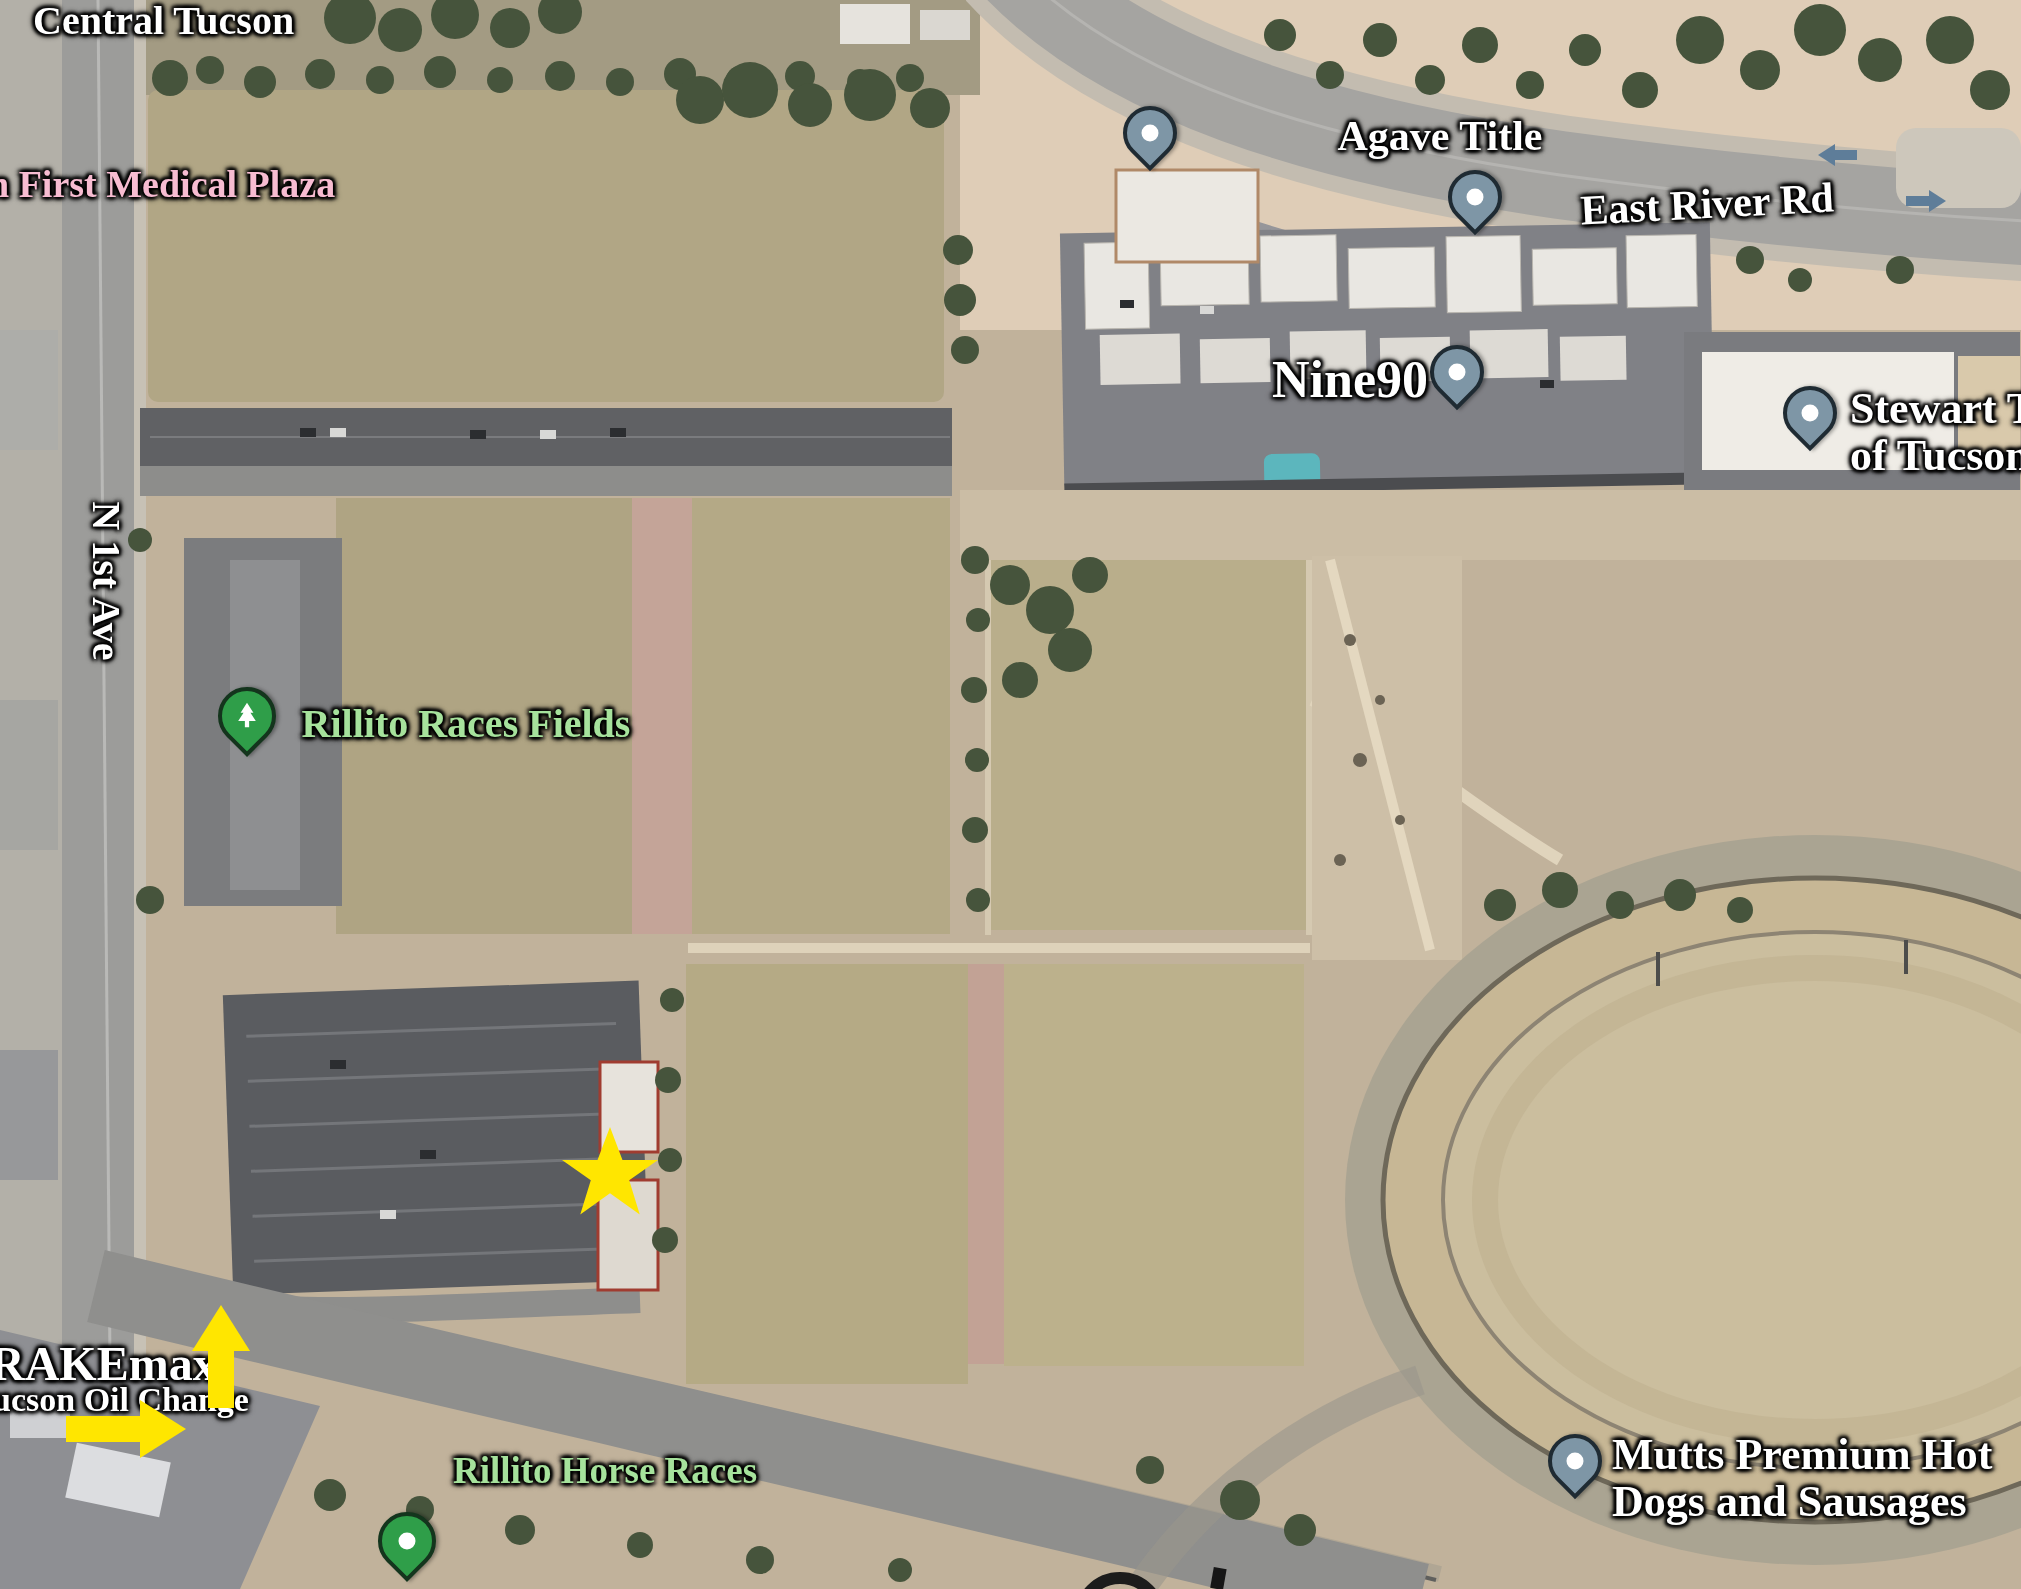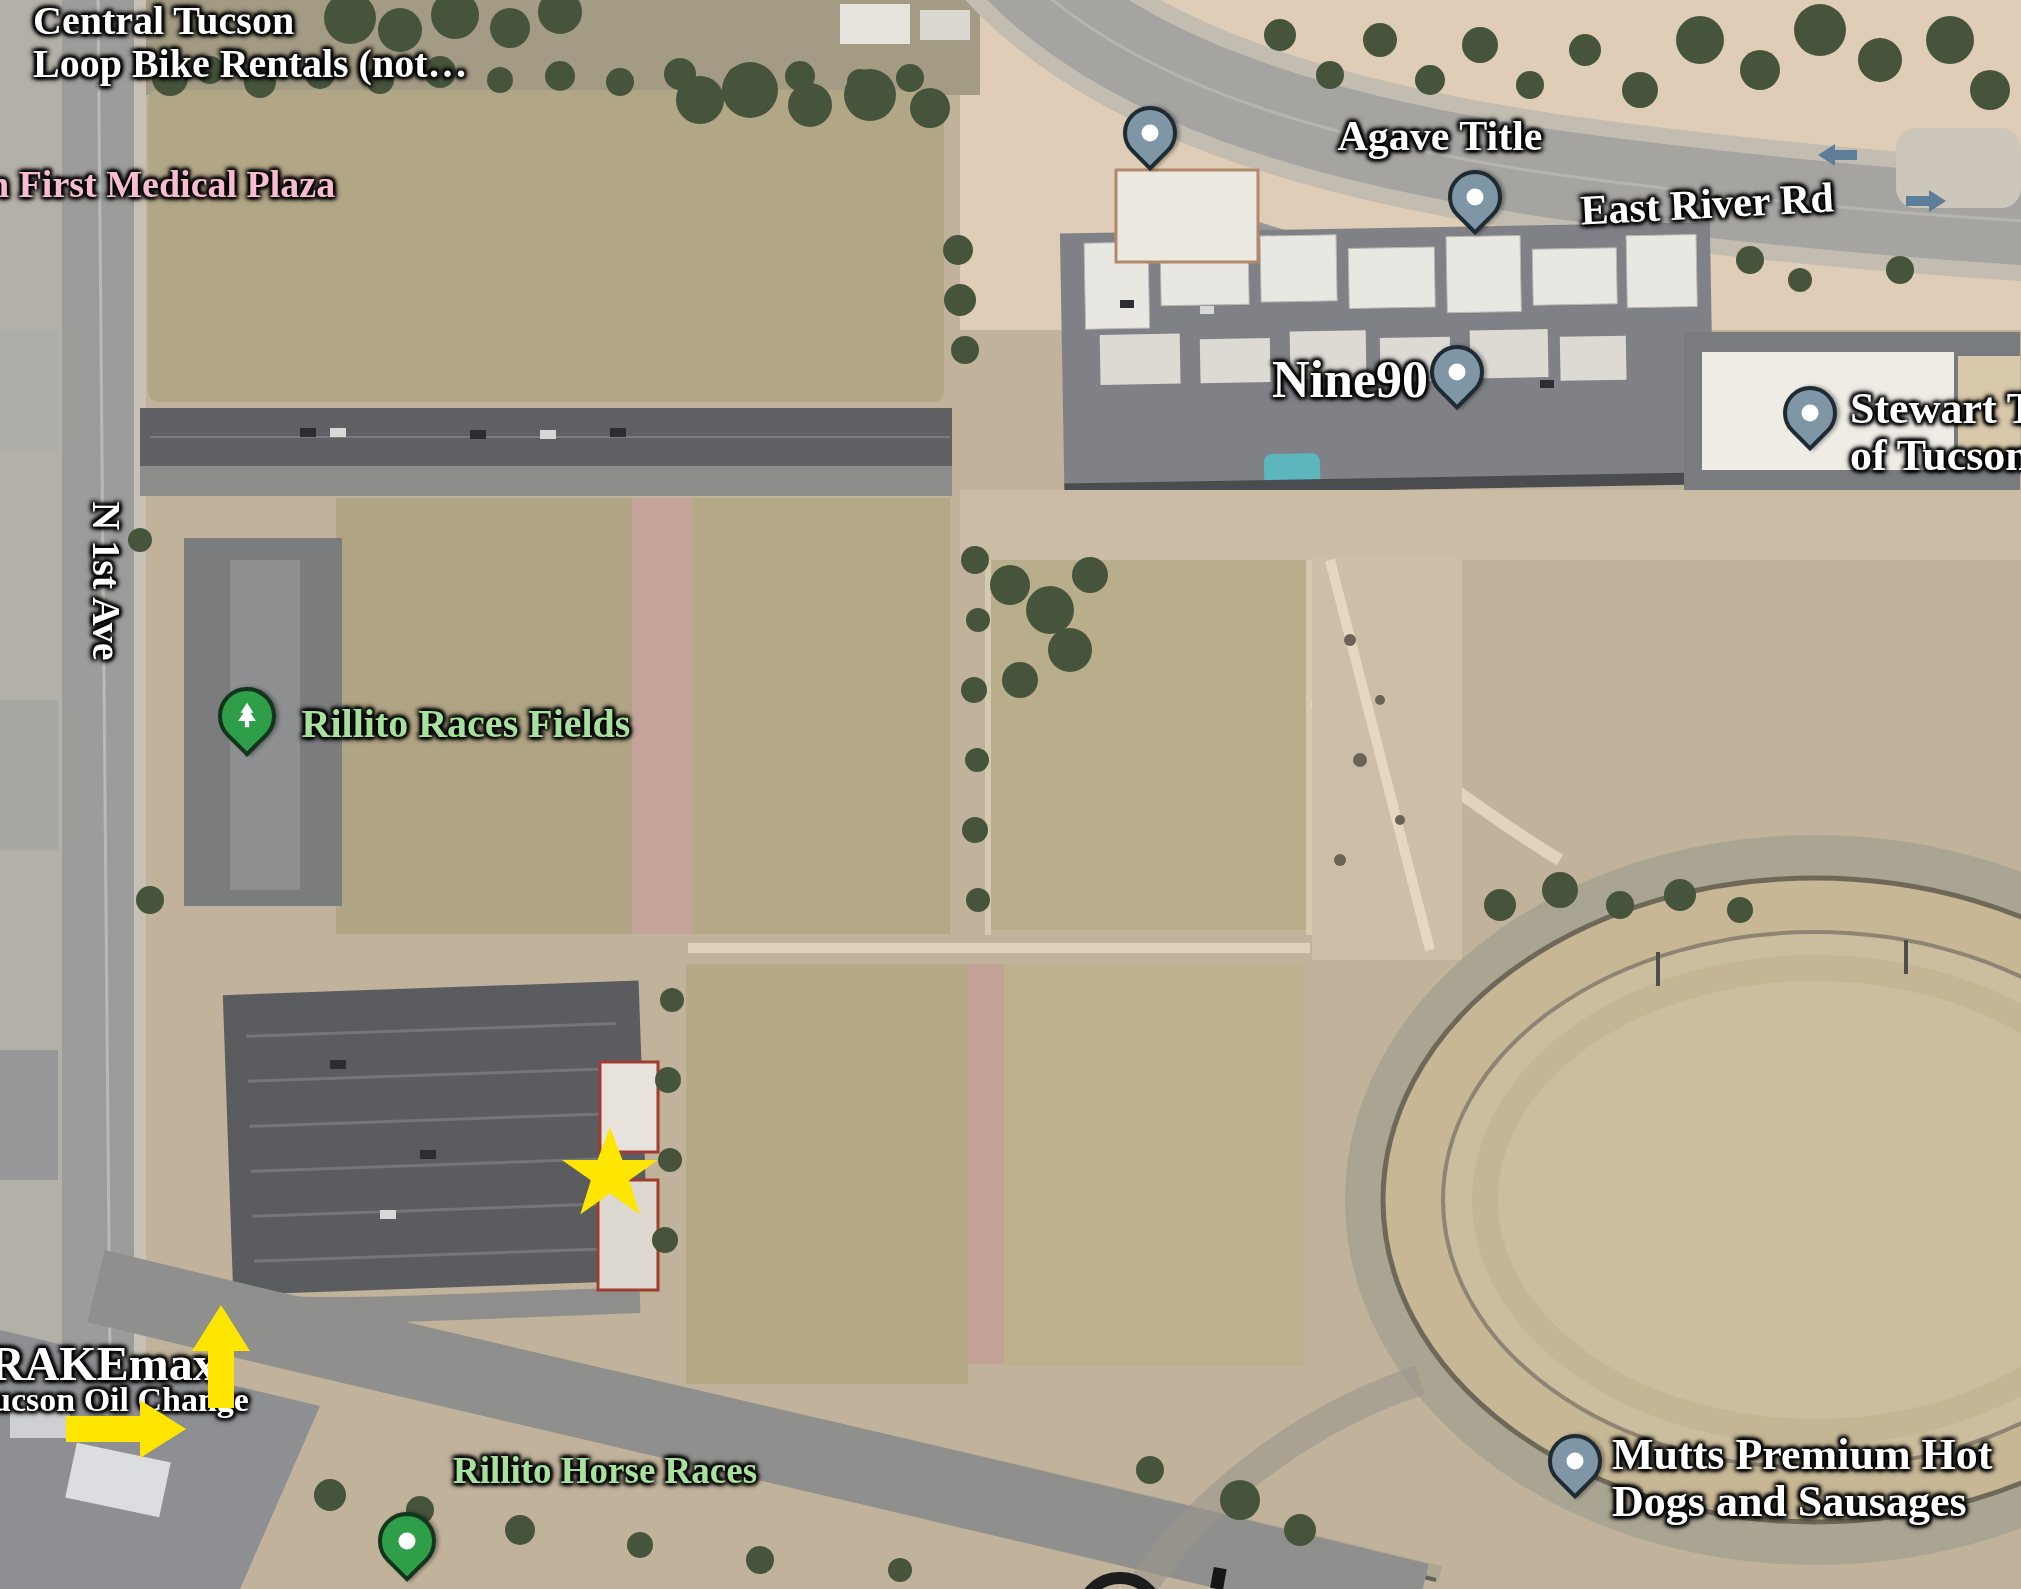--- a/index.html
+++ b/index.html
@@ -306,21 +306,20 @@
           <path d="M12 2 L7.2 9.5 H9.4 L5.4 15.8 H10.4 V20.5 H13.6 V15.8 H18.6 L14.6 9.5 H16.8 Z" fill="#ffffff"></path>
         </svg>
     </span>
   </div>
   <div class="pin green" style="left:378px;top:1512px">
       <span class="dot"></span>
     </div>
 
   <div class="maplabel" style="left:33px;top:0;font-size:40px">
     <span class="ln">Central Tucson</span>
-    <span class="ln">Loop Bike Rentals (not…</span>
   </div>
   <div class="maplabel pink" style="left:-12px;top:162px;font-size:38px">n First Medical Plaza</div>
   <div class="maplabel center" style="left:1440px;top:136px;font-size:42px">Agave Title</div>
   <div class="maplabel center" style="left:1707px;top:204px;font-size:42px;transform:translate(-50%,-50%) rotate(-3deg)">East River Rd</div>
   <div class="maplabel center" style="left:1350px;top:379px;font-size:52px">Nine90</div>
   <div class="maplabel" style="left:1850px;top:385px;font-size:44px">
     <span class="ln">Stewart T</span>
     <span class="ln">of Tucson</span>
   </div>
   <div class="maplabel green center" style="left:466px;top:723px;font-size:40px">Rillito Races Fields</div>

